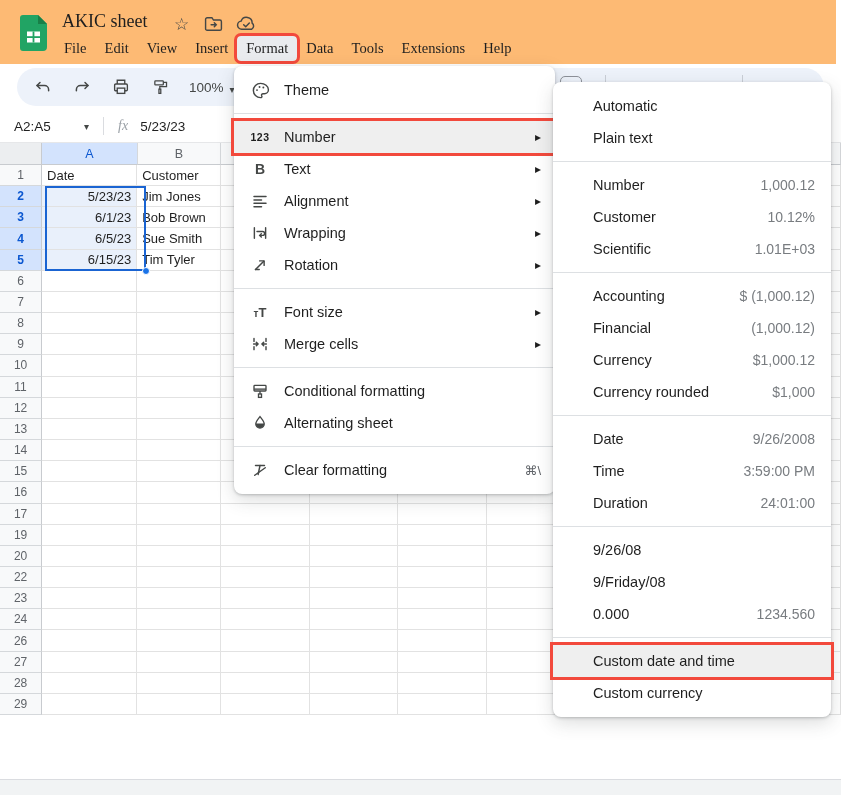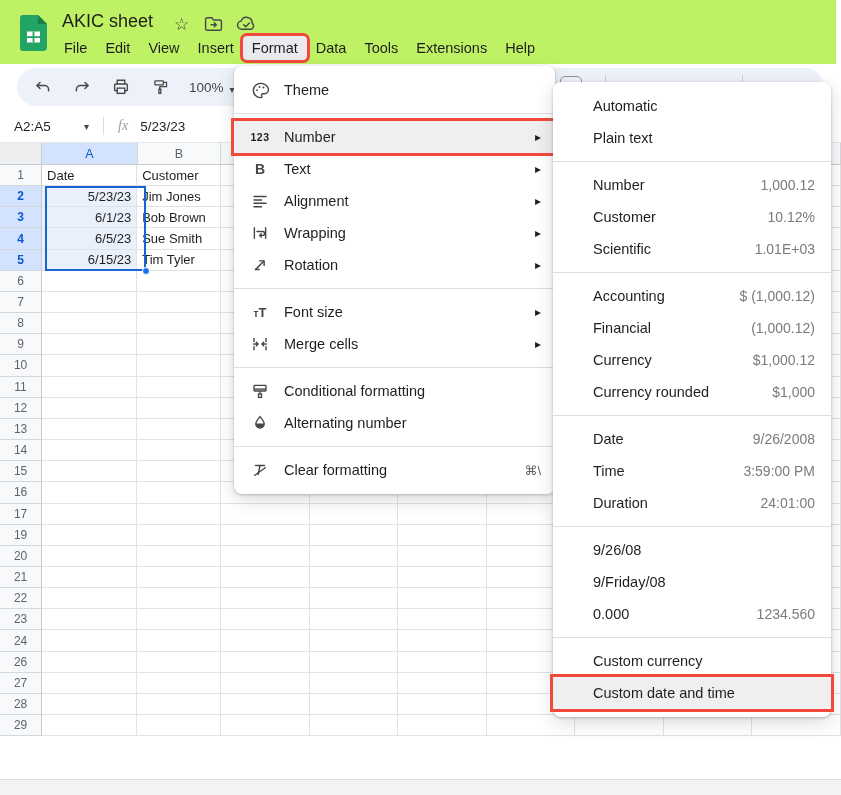--- a/index.html
+++ b/index.html
@@ -1,21 +1,21 @@
 <!DOCTYPE html>
 <html><head>
 <meta charset="utf-8">
 <style>
   * { margin:0; padding:0; box-sizing:border-box; }
   html,body { width:841px; height:795px; overflow:hidden; background:#fff;
     font-family:"Liberation Sans", sans-serif; color:#1f1f1f; }
   .app { position:relative; width:841px; height:795px; }
 
   
-  .titlebar { position:absolute; top:0; left:0; right:5px; height:64px; background:#bef264; }
+  .titlebar { position:absolute; top:0; left:0; right:5px; height:64px; background:#fdba74;font-family:Liberation Serif, serif; }
   .logo { position:absolute; left:20px; top:15px; }
   .doc-title { position:absolute; left:62px; top:11px; font-size:18px; font-weight:500; color:#1f1f1f; }
   .tb-ico { position:absolute; top:14px; color:#444746; }
   .star { left:174px; font-size:17px; }
   .folder { left:204px; top:16px; }
   .cloud { left:236px; top:16px; }
   .menubar { position:absolute; left:55px; top:36px; display:flex; align-items:center; }
   .mb-item { font-size:14.5px; padding:4px 9px; border-radius:4px; color:#1f1f1f; cursor:default; }
   .mb-item.mb-active { background:#e9ebee; outline:3px solid #f2493c; }
 
@@ -405,32 +405,20 @@
         <div class="g-cell" style="width: 89px;"></div>
         <div class="g-cell" style="width: 94px;"></div>
         <div class="g-cell" style="width: 94px;"></div>
         <div class="g-cell" style="width: 94px;"></div>
         <div class="g-cell" style="width: 94px;"></div>
         <div class="g-cell" style="width: 94px;"></div>
         <div class="g-cell" style="width: 94px;"></div>
         <div class="g-cell" style="width: 94px;"></div>
       </div>
       <div class="g-row">
-        <div class="row-head">21</div>
-        <div class="g-cell" style="width: 101px;"></div>
-        <div class="g-cell" style="width: 89px;"></div>
-        <div class="g-cell" style="width: 94px;"></div>
-        <div class="g-cell" style="width: 94px;"></div>
-        <div class="g-cell" style="width: 94px;"></div>
-        <div class="g-cell" style="width: 94px;"></div>
-        <div class="g-cell" style="width: 94px;"></div>
-        <div class="g-cell" style="width: 94px;"></div>
-        <div class="g-cell" style="width: 94px;"></div>
-      </div>
-      <div class="g-row">
         <div class="row-head">22</div>
         <div class="g-cell" style="width: 101px;"></div>
         <div class="g-cell" style="width: 89px;"></div>
         <div class="g-cell" style="width: 94px;"></div>
         <div class="g-cell" style="width: 94px;"></div>
         <div class="g-cell" style="width: 94px;"></div>
         <div class="g-cell" style="width: 94px;"></div>
         <div class="g-cell" style="width: 94px;"></div>
         <div class="g-cell" style="width: 94px;"></div>
         <div class="g-cell" style="width: 94px;"></div>
@@ -605,21 +593,21 @@
           <svg width="18" height="18" viewBox="0 0 24 24">
             <defs>
               <clipPath id="halfclip">
                 <rect x="0" y="12.5" width="24" height="12"></rect>
               </clipPath>
             </defs>
             <path d="M12 3.5c3.2 4.2 5.6 6.8 5.6 9.7a5.6 5.6 0 01-11.2 0c0-2.9 2.4-5.5 5.6-9.7z" fill="none" stroke="currentColor" stroke-width="1.8"></path>
             <path d="M12 3.5c3.2 4.2 5.6 6.8 5.6 9.7a5.6 5.6 0 01-11.2 0c0-2.9 2.4-5.5 5.6-9.7z" fill="currentColor" clip-path="url(#halfclip)"></path>
           </svg>
         </span>
-        <span>Alternating number</span>
+        <span>Alternating sheet</span>
       </div>
       <div class="m-div"></div>
       <div class="fm-row">
         <span class="fm-icon">
           <svg width="18" height="18" viewBox="0 0 24 24" fill="none" stroke="currentColor" stroke-width="1.9" stroke-linecap="round">
             <path d="M6 6h12"></path>
             <path d="M12 6l-2.5 12"></path>
             <path d="M5 19L19 9"></path>
           </svg>
         </span>
@@ -683,21 +671,21 @@
         <span>9/26/08</span>
       </div>
       <div class="nm-row">
         <span>9/Friday/08</span>
       </div>
       <div class="nm-row">
         <span>0.000</span>
         <span class="nm-value">1234.560</span>
       </div>
       <div class="m-div"></div>
-      <div class="nm-row">
-        <span>Custom currency</span>
-      </div>
       <div class="nm-row hl annotated">
         <span>Custom date and time</span>
       </div>
+      <div class="nm-row">
+        <span>Custom currency</span>
+      </div>
     </div>
 
 </div>
 
 </body></html>

